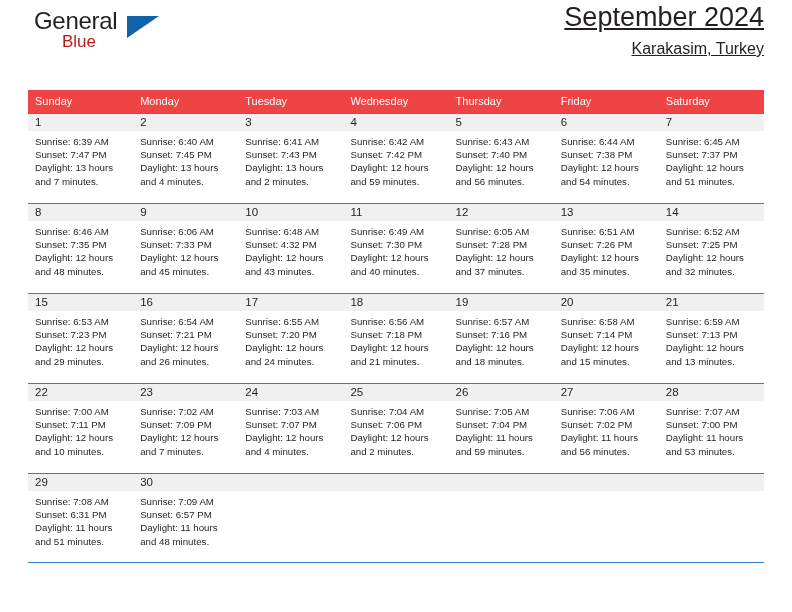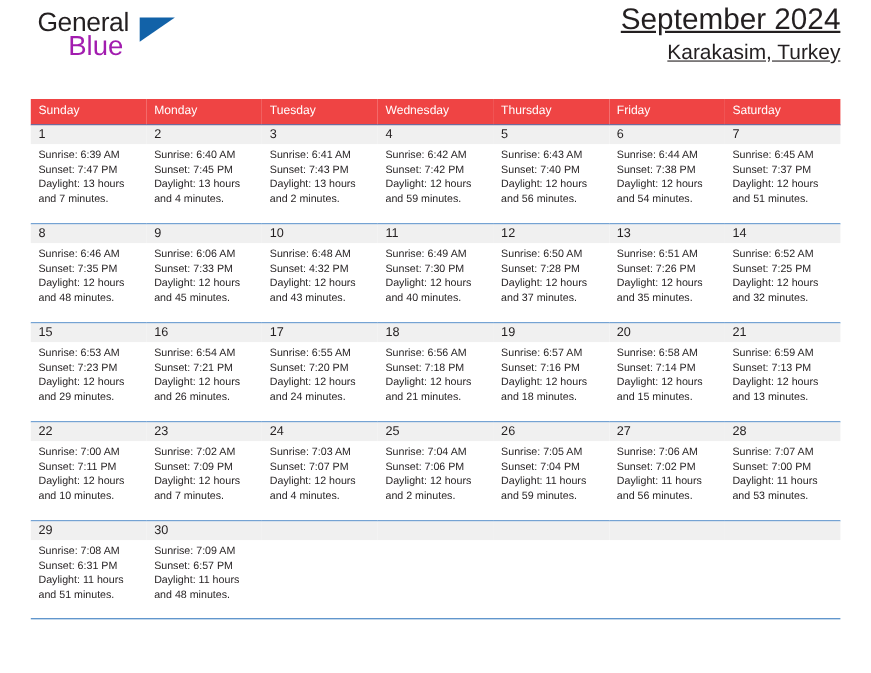--- a/index.html
+++ b/index.html
@@ -33,22 +33,22 @@
   }
   .logo-general {
     font-size: 24px;
     letter-spacing: -0.3px;
     color: #231f20;
     font-family: "Liberation Sans", sans-serif;
     line-height: 26px;
     display: block;
   }
   .logo-blue {
-    font-size: 25px;
-    color: #a21caf;
+    font-size: 17px;
+    color: #b91c1c;
     font-family: "Liberation Sans", sans-serif;
     line-height: 24px;
     display: block;
     margin-left: 28px;
     margin-top: -4px;
   }
   .logo-tri {
     position: absolute;
     left: 93px;
     top: 8px;
@@ -66,21 +66,21 @@
     text-decoration: underline;
   }
   .cal-title {
     font-size: 27px;
     font-weight: normal;
     color: #231f20;
     line-height: 34px;
     letter-spacing: 0px;
   }
   .cal-subtitle {
-    font-size: 19px;
+    font-size: 16px;
     color: #231f20;
     line-height: 22px;
     margin-top: 4px;
   }
 
   
   .cal {
     margin: 0 28px;
     width: 736px;
     border-collapse: collapse;
@@ -257,21 +257,21 @@
             <div class="info">
               <div>Sunrise: 6:49 AM</div>
               <div>Sunset: 7:30 PM</div>
               <div>Daylight: 12 hours</div>
               <div>and 40 minutes.</div>
             </div>
           </td>
           <td class="daycell">
             <div class="daynum-band">12</div>
             <div class="info">
-              <div>Sunrise: 6:50 AM</div>
+              <div>Sunrise: 6:05 AM</div>
               <div>Sunset: 7:28 PM</div>
               <div>Daylight: 12 hours</div>
               <div>and 37 minutes.</div>
             </div>
           </td>
           <td class="daycell">
             <div class="daynum-band">13</div>
             <div class="info">
               <div>Sunrise: 6:51 AM</div>
               <div>Sunset: 7:26 PM</div>

